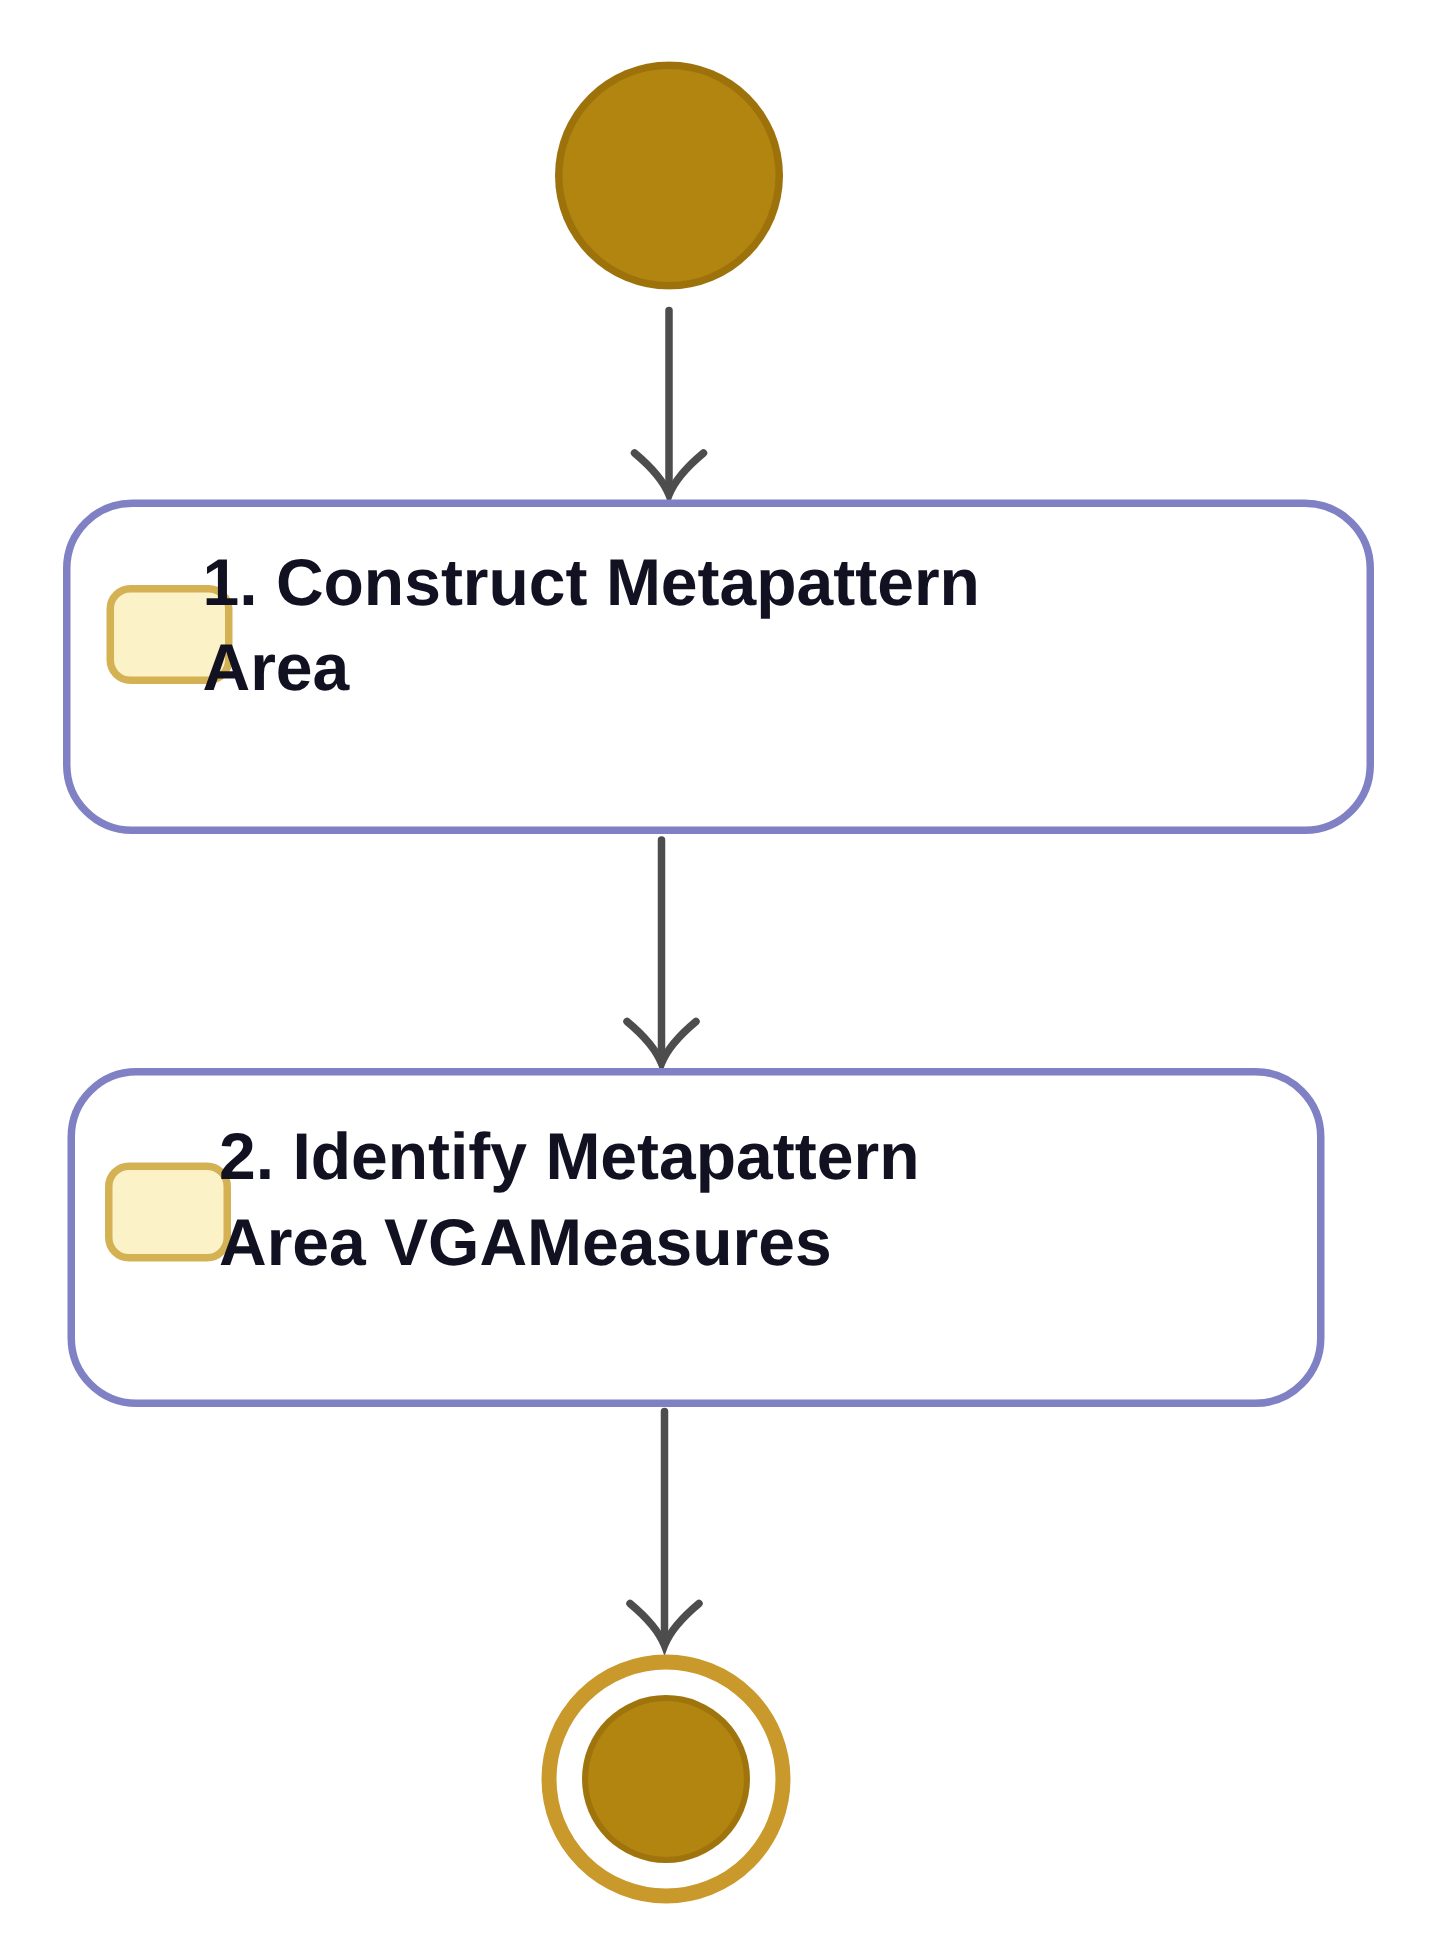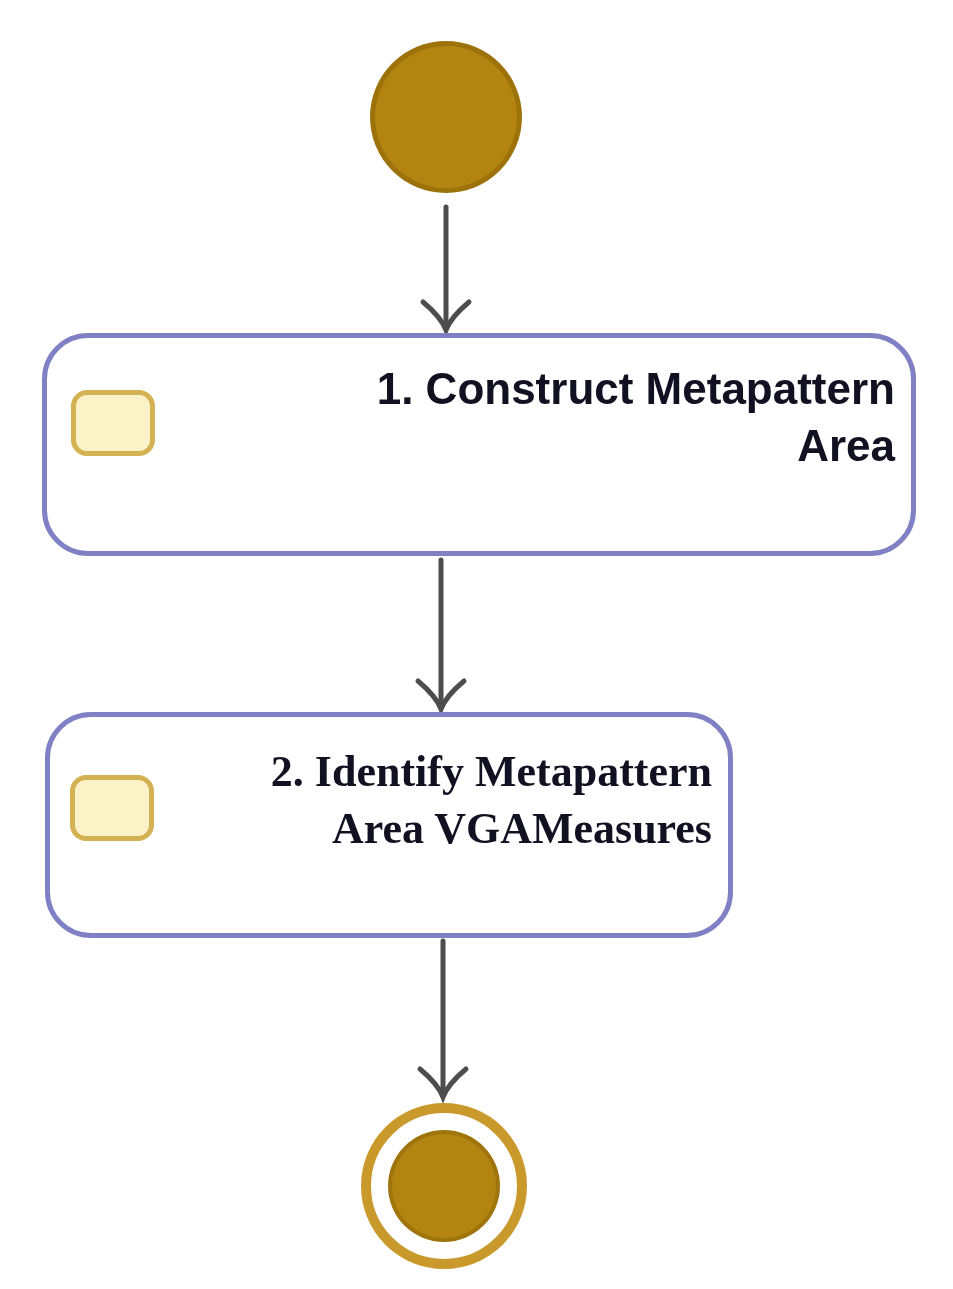--- a/index.html
+++ b/index.html
@@ -36,37 +36,37 @@
     width: 953px; height: 1289px;
     pointer-events: none;
   }
   .activity-box {
     position: absolute;
     background: #ffffff;
     border: 5px solid var(--node-border);
     border-radius: 46px;
   }
   .activity-box-1 { left: 42px;  top: 333px; width: 874px; height: 223px; }
-  .activity-box-2 { left: 45px;  top: 712px; width: 688px; height: 226px; font-family: Liberation Serif, serif; }
+  .activity-box-2 { left: 45px;  top: 712px; width: 838px; height: 226px; }
   .activity-icon {
     position: absolute;
     width: 84px; height: 66px;
     border-radius: 16px;
     background: var(--icon-fill);
     border: 5px solid var(--icon-border);
   }
   .activity-box-1 .activity-icon { left: 24px; top: 52px; }
   .activity-box-2 .activity-icon { left: 20px; top: 58px; }
   .activity-label {
     position: absolute;
     left: 0; right: 0; top: 0; bottom: 0;
     padding-top: 22px;
     padding-left: 88px;
     padding-right: 16px;
-    text-align: right;
+    text-align: left;
     font-weight: bold;
     font-size: 44px;
     line-height: 57px;
     color: var(--text);
     letter-spacing: 0px;
   }
   .activity-box-2 .activity-label { padding-top: 26px; padding-left: 96px; }
   .final-node {
     position: absolute;
     left: 361px; top: 1103px;

